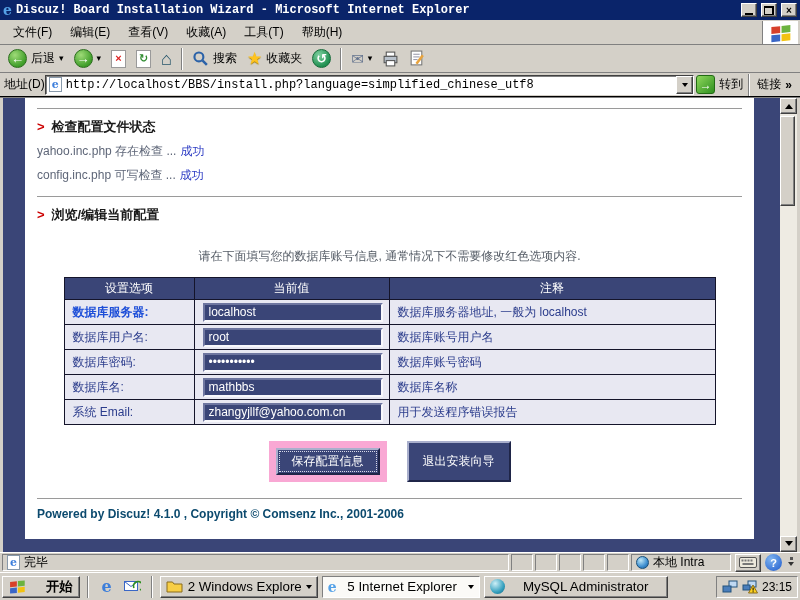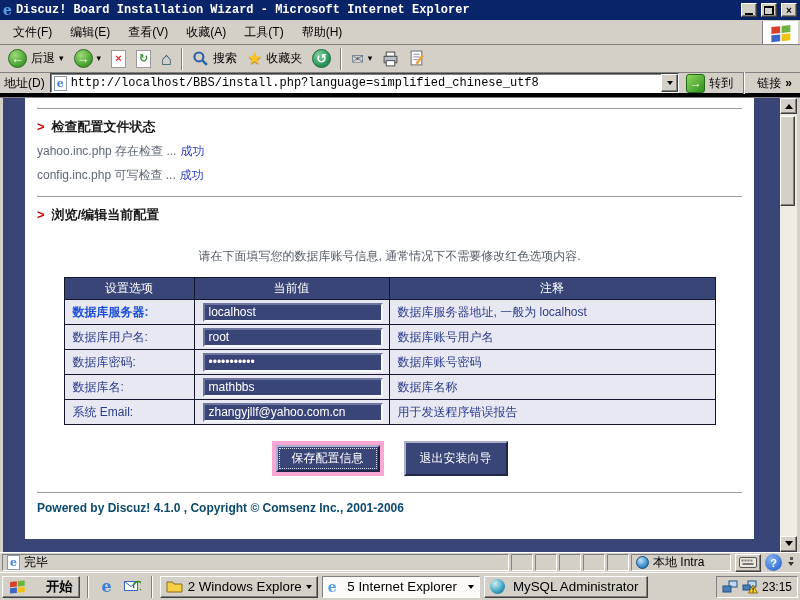--- a/index.html
+++ b/index.html
@@ -33,21 +33,21 @@
   .vsep { width:2px; height:22px; border-left:1px solid #808080; border-right:1px solid #FFFFFF; margin:0 3px; }
   .circle-icon { width:19px; height:19px; border-radius:50%; border:1px solid #2B6E1C; background:radial-gradient(circle at 35% 30%,#9FDB78,#3E9D28 72%); color:#FFF; display:flex; align-items:center; justify-content:center; font-weight:bold; font-size:13px; line-height:1; }
   .doc-icon { width:15px; height:18px; background:#FFFFFF; border:1px solid #9A9A9A; display:flex; align-items:center; justify-content:center; font-weight:bold; font-size:11px; line-height:1; }
   .stop-color { color:#D22; } .refresh-color { color:#2E8B2E; }
   .home-glyph { font-size:18px; color:#27566B; line-height:1; }
   .star-glyph { color:#FFC31E; font-size:17px; line-height:1; text-shadow:0 1px 1px #A98208; }
   .mail-glyph { color:#66758F; font-size:15px; line-height:1; }
   .dd-glyph { font-size:9px; line-height:1; }
 
   
-  .addressbar { height:24px; display:flex; align-items:center; gap:5px; padding:0 4px; border-bottom:4px solid #000000; flex:0 0 auto; }
+  .addressbar { height:24px; display:flex; align-items:center; padding:0 4px; border-bottom:1px solid #000000; flex:0 0 auto; }
   .addr-field { flex:1; height:20px; background:#FFFFFF; border:1px solid; border-color:#404040 #FFFFFF #FFFFFF #404040; box-shadow:inset 1px 1px 0 #808080; display:flex; align-items:center; padding-left:3px; gap:4px; }
   .page-e { width:13px; height:15px; background:#FFF; border:1px solid #8899AA; display:flex; align-items:center; justify-content:center; flex:0 0 auto; }
   .page-e .e-icon { font-size:11px; color:#3C7EDB; }
   .addr-url { flex:1; border:none; outline:none; height:16px; font:12px "Liberation Mono","DejaVu Sans Mono",monospace; color:#000; background:transparent; }
   .addr-dd { width:17px; height:18px; display:flex; align-items:center; justify-content:center; }
   .tri-down-s { width:0; height:0; border:3px solid transparent; border-top:4px solid #000; margin-top:3px; }
   .go-btn { display:flex; align-items:center; gap:4px; padding:0 2px; }
   .go-icon { width:19px; height:19px; border-radius:3px; background:linear-gradient(135deg,#8FD85C,#2E8F1F); border:1px solid #226B14; color:#FFF; font-weight:bold; display:flex; align-items:center; justify-content:center; }
   .links-wrap { display:flex; align-items:center; gap:4px; padding:0 4px; }
   .chev { font-weight:bold; }
@@ -65,21 +65,21 @@
   .check-line { margin-top:7px; color:#5E6678; }
   .check-line .ok { color:#2D3CC4; margin-left:4px; }
   .instruction { text-align:center; margin-top:24px; color:#555C66; }
   .cfg-table { border-collapse:collapse; margin:12px auto 0; table-layout:fixed; }
   .cfg-table th { background:#3A4577; color:#FFFFFF; font-weight:normal; height:22px; font-size:12px; border:1px solid #14142A; }
   .cfg-table td { background:#E8E8F2; height:25px; border:1px solid #14142A; padding:0 4px 0 8px; color:#2B3C8C; }
   .cfg-table tr.red td.lbl { color:#1d4ed8; font-weight:bold; }
   .cell-input { width:180px; height:19px; background:#3A4577; color:#FFFFFF; font:12px "Liberation Sans",sans-serif; padding:0 4px; border:2px solid; border-color:#6E76A0 #F8F8FC #F8F8FC #6E76A0; }
   .btn-row { display:flex; justify-content:center; gap:20px; margin-top:16px; }
   .dz-btn { background:#3A4577; color:#FFFFFF; font:12px "Liberation Sans",sans-serif; padding:3px 14px; border:2px solid; border-color:#A9AFCC #1F2548 #1F2548 #A9AFCC; cursor:pointer; }
-  .save-wrap { border:4px solid #f9a8d4; }
+  .save-wrap { border:7px solid #f9a8d4; }
   .dz-btn.focused { outline:1px dotted #D8D8E8; outline-offset:-4px; }
   .footer-line { text-align:left; margin-top:8px; font-weight:bold; color:#0c4a6e; }
   .page-bottom-bar { height:13px; background:#3A4577; margin:auto -12px 0; flex:0 0 auto; }
 
   
   .scrollbar { width:17px; background:#EEEBE3; display:flex; flex-direction:column; flex:0 0 auto; }
   .sb-btn { height:16px; display:flex; align-items:center; justify-content:center; flex:0 0 auto; }
   .tri-up { width:0; height:0; border:4px solid transparent; border-bottom:5px solid #000; margin-bottom:3px; }
   .tri-down { width:0; height:0; border:4px solid transparent; border-top:5px solid #000; margin-top:3px; }
   .sb-track { flex:1; position:relative; }
@@ -383,21 +383,21 @@
     <span class="lbl">2 Windows Explorer</span>
     <span class="tri-down-s"></span>
   </button>
 
   <button class="task-btn raised active">
     <span class="e-icon">e</span>
     <span class="lbl">5 Internet Explorer</span>
     <span class="tri-down-s"></span>
   </button>
 
-  <button class="task-btn raised" style="width:164px">
+  <button class="task-btn raised" style="width:184px">
     <span class="sphere-icon"></span>
     <span class="lbl">MySQL Administrator</span>
   </button>
 
   <span class="tray sunken">
     <svg width="16" height="14" viewBox="0 0 16 14">
       <rect x="7" y="1" width="8" height="6" fill="#BFD8F2" stroke="#23527C"></rect>
       <rect x="1" y="6" width="8" height="6" fill="#4A7EBB" stroke="#23527C"></rect>
     </svg>
     <svg width="16" height="14" viewBox="0 0 16 14">

